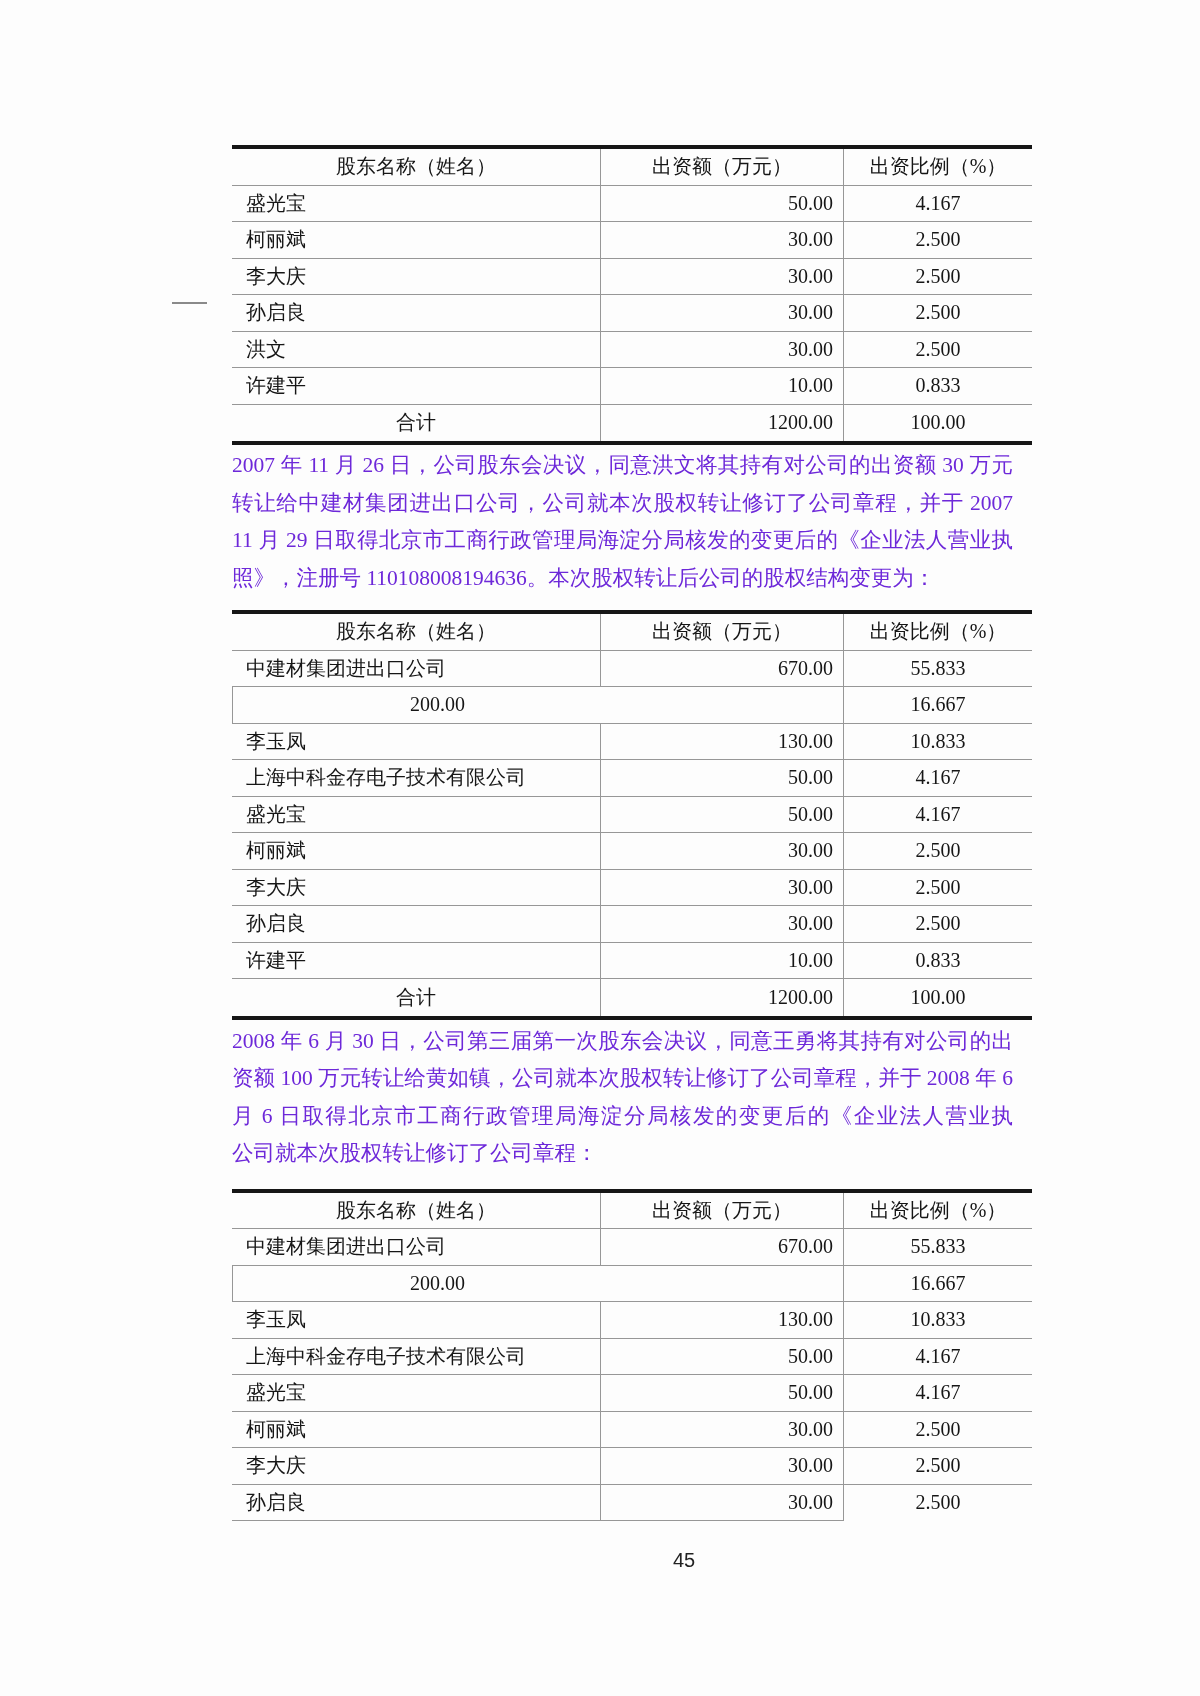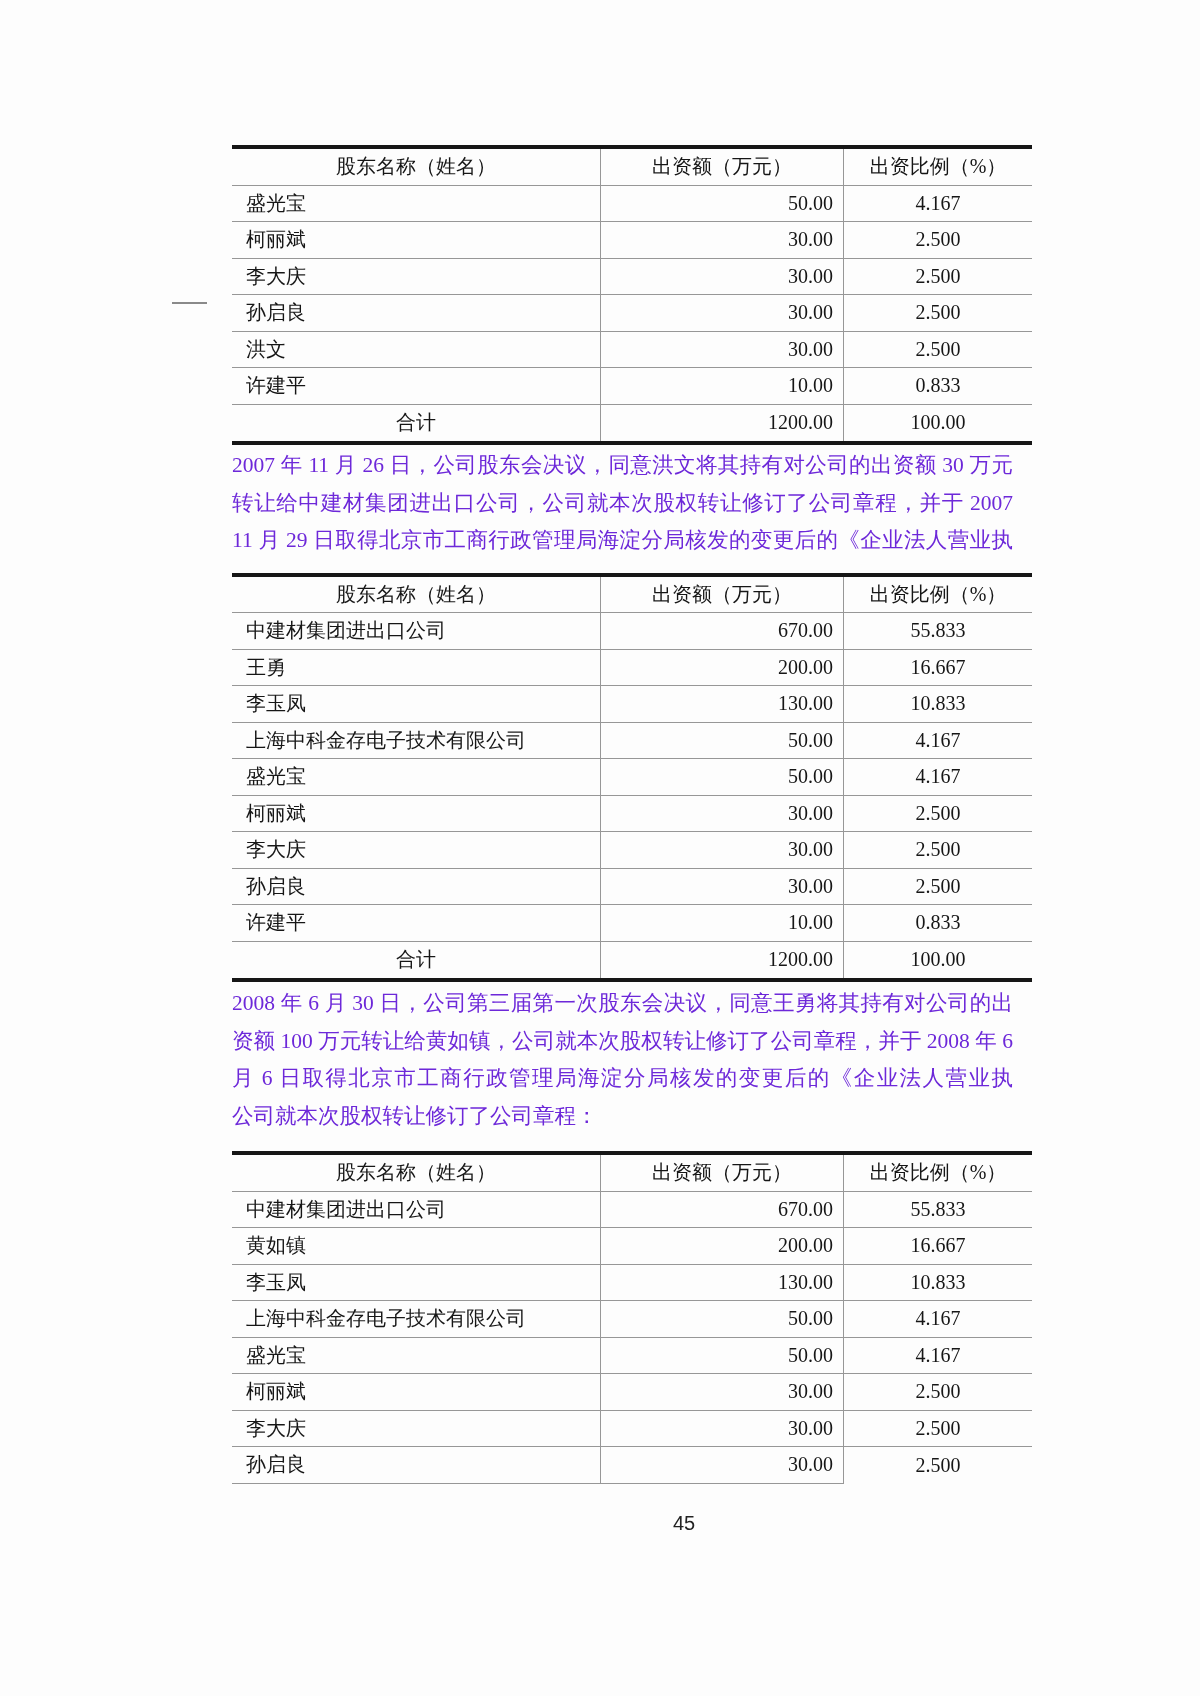--- a/index.html
+++ b/index.html
@@ -90,34 +90,34 @@
       <div class="trow ttotal">
         <div class="td c0">合计</div>
         <div class="td c1">1200.00</div>
         <div class="td c2">100.00</div>
       </div>
     </section>
   <div id="p1" class="para">
       <div class="pline">2007 年 11 月 26 日，公司股东会决议，同意洪文将其持有对公司的出资额 30 万元</div>
       <div class="pline">转让给中建材集团进出口公司，公司就本次股权转让修订了公司章程，并于 2007 年</div>
       <div class="pline">11 月 29 日取得北京市工商行政管理局海淀分局核发的变更后的《企业法人营业执</div>
+      <div class="pline last">照》，注册号 110108008194636。本次股权转让后公司的股权结构变更为：</div>
     </div>
   <section id="t2" class="table t-closed">
       <div class="trow thead">
         <div class="td c0">股东名称（姓名）</div>
         <div class="td c1">出资额（万元）</div>
         <div class="td c2">出资比例（%）</div>
       </div>
       <div class="trow tbody">
         <div class="td c0">中建材集团进出口公司</div>
         <div class="td c1">670.00</div>
         <div class="td c2">55.833</div>
       </div>
       <div class="trow tbody">
-        <div class="td c0">王勇</div>
         <div class="td c1">200.00</div>
         <div class="td c2">16.667</div>
       </div>
       <div class="trow tbody">
         <div class="td c0">李玉凤</div>
         <div class="td c1">130.00</div>
         <div class="td c2">10.833</div>
       </div>
       <div class="trow tbody">
         <div class="td c0">上海中科金存电子技术有限公司</div>
@@ -166,21 +166,20 @@
         <div class="td c0">股东名称（姓名）</div>
         <div class="td c1">出资额（万元）</div>
         <div class="td c2">出资比例（%）</div>
       </div>
       <div class="trow tbody">
         <div class="td c0">中建材集团进出口公司</div>
         <div class="td c1">670.00</div>
         <div class="td c2">55.833</div>
       </div>
       <div class="trow tbody">
-        <div class="td c0">黄如镇</div>
         <div class="td c1">200.00</div>
         <div class="td c2">16.667</div>
       </div>
       <div class="trow tbody">
         <div class="td c0">李玉凤</div>
         <div class="td c1">130.00</div>
         <div class="td c2">10.833</div>
       </div>
       <div class="trow tbody">
         <div class="td c0">上海中科金存电子技术有限公司</div>

